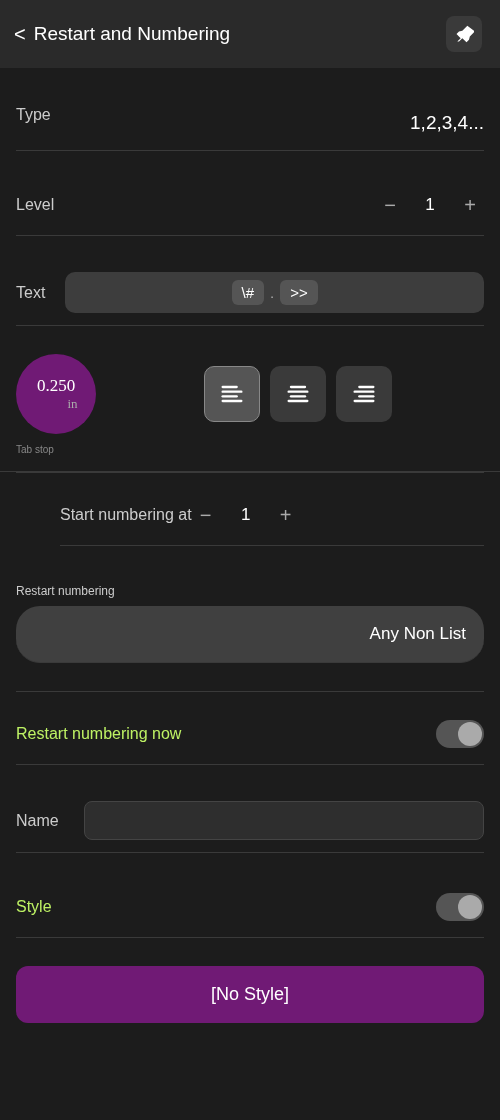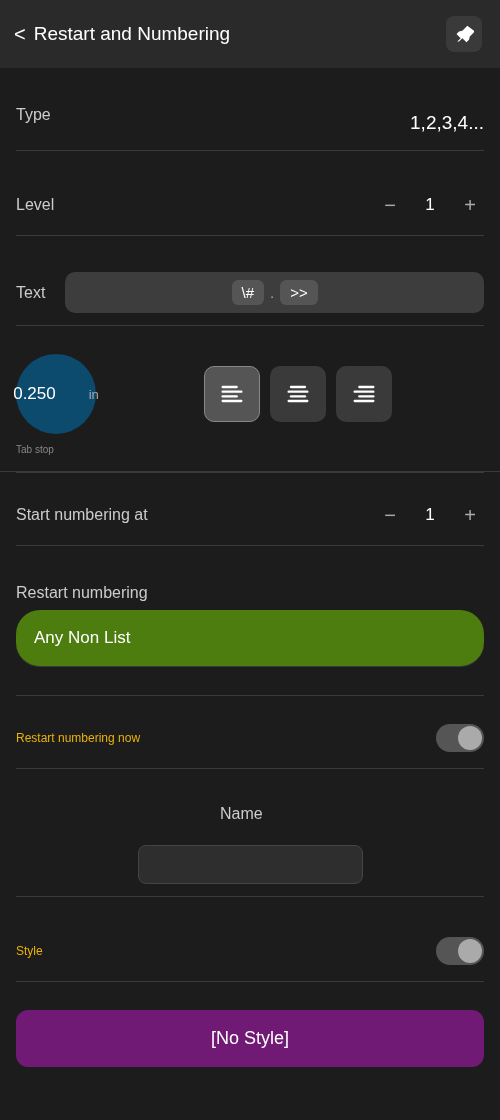--- a/index.html
+++ b/index.html
@@ -150,26 +150,27 @@
     .tabstop-controls {
       display: flex;
       align-items: center;
       gap: 16px;
     }
 
     .circle-display {
       width: 80px;
       height: 80px;
       border-radius: 50%;
-      background: #0c4a6e;
-      display: flex;
-      flex-direction: row;
-      align-items: center;
-      justify-content: center;
-      cursor: pointer;
+      background: #701a75;
+      display: flex;
+      flex-direction: column;
+      align-items: center;
+      justify-content: center;
+      cursor: pointer;
+      font-family: Liberation Serif, serif;
     }
 
     .circle-value {
       font-size: 17px;
       font-weight: 500;
       color: #ffffff;
     }
 
     .circle-unit {
       font-size: 13px;
@@ -210,58 +211,58 @@
       font-size: 10px;
       color: #888888;
       margin-top: 10px;
       text-align: left;
     }
 
     
     .start-num-row {
       display: flex;
       align-items: center;
+      padding: 16px 0;
+      border-bottom: 1px solid #3a3a3a;
+      margin-left: 44px;
+    }
+
+    
+    .restart-label {
+      padding: 14px 0 8px 0;
+      font-size: 12px;
+      color: #cccccc;
+    }
+
+    .any-non-list-btn {
+      width: 100%;
+      background: #404040;
+      border-radius: 24px;
+      padding: 18px;
+      text-align: right;
+      font-size: 17px;
+      color: #ffffff;
+      cursor: pointer;
+      margin-bottom: 16px;
+      border-bottom: 1px solid #3a3a3a;
+      padding-bottom: 18px;
+    }
+
+    
+    .toggle-row {
+      display: flex;
+      align-items: center;
       justify-content: space-between;
       padding: 16px 0;
       border-bottom: 1px solid #3a3a3a;
     }
 
-    
-    .restart-label {
-      padding: 14px 0 8px 0;
+    .toggle-label {
       font-size: 16px;
-      color: #cccccc;
-    }
-
-    .any-non-list-btn {
-      width: 100%;
-      background: #4d7c0f;
-      border-radius: 24px;
-      padding: 18px;
-      text-align: left;
-      font-size: 17px;
-      color: #ffffff;
-      cursor: pointer;
-      margin-bottom: 16px;
-      border-bottom: 1px solid #3a3a3a;
-      padding-bottom: 18px;
-    }
-
-    
-    .toggle-row {
-      display: flex;
-      align-items: center;
-      justify-content: space-between;
-      padding: 16px 0;
-      border-bottom: 1px solid #3a3a3a;
-    }
-
-    .toggle-label {
-      font-size: 12px;
-      color: #eab308;
+      color: #bef264;
     }
 
     .toggle {
       width: 48px;
       height: 28px;
       background: #555555;
       border-radius: 14px;
       position: relative;
       cursor: pointer;
     }
@@ -276,22 +277,21 @@
       right: 2px;
       transition: right 0.2s;
     }
 
     
     .name-row {
       display: flex;
       align-items: center;
       padding: 12px 0;
       border-bottom: 1px solid #3a3a3a;
-      gap: 22px;
-      flex-direction: column;
+      gap: 8px;
     }
 
     .name-label {
       font-size: 16px;
       color: #cccccc;
       min-width: 60px;
     }
 
     .name-input {
       flex: 1;

